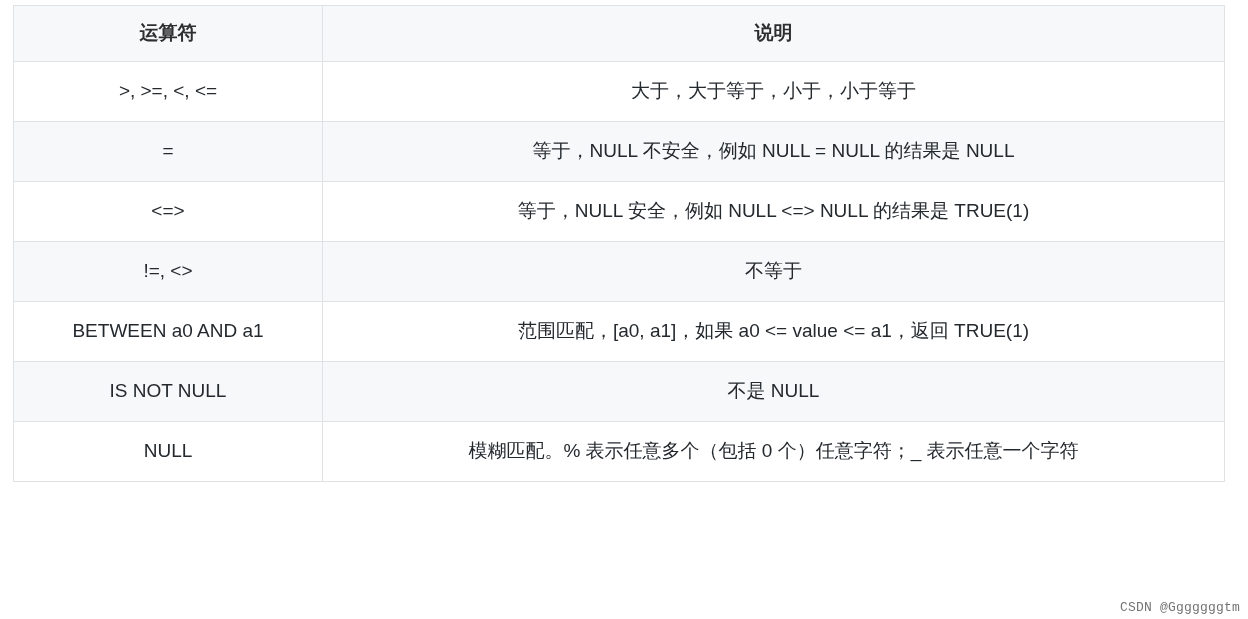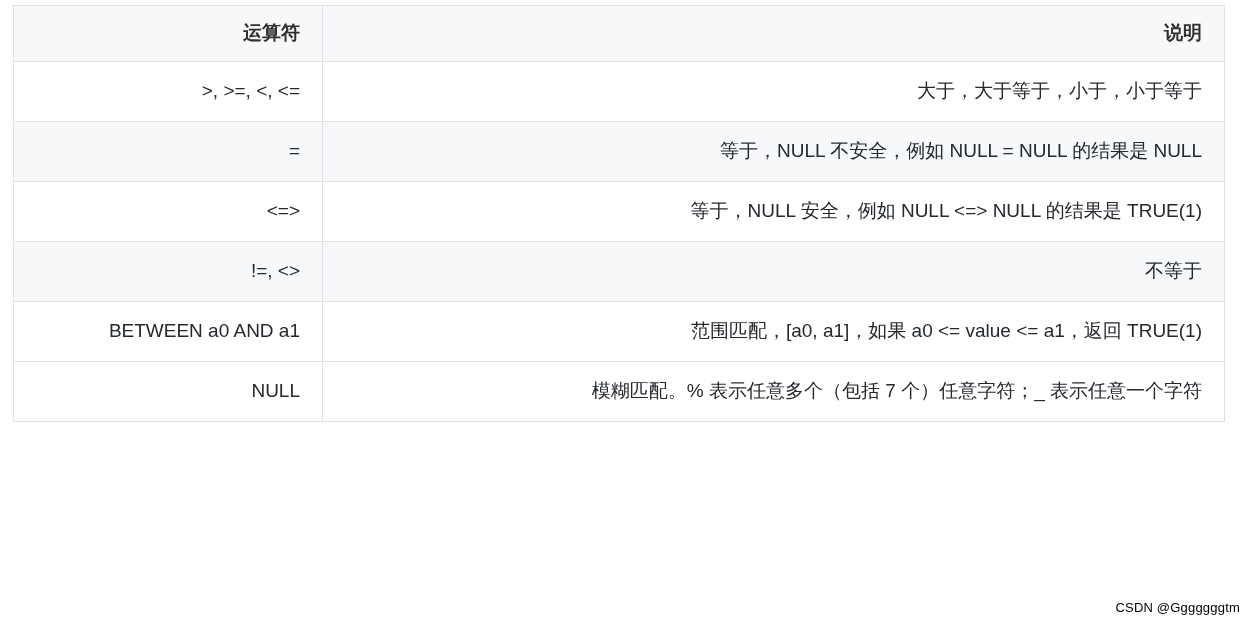--- a/index.html
+++ b/index.html
@@ -35,21 +35,21 @@
 
   table.op-table col.col-op   { width: 309px; }
   table.op-table col.col-desc { width: 902px; }
 
   table.op-table th,
   table.op-table td {
     border: 1px solid #dfe2e5;
     padding: 0 22px;
     height: 59px;
     vertical-align: middle;
-    text-align: right;
+    text-align: center;
     color: #24292e;
     font-size: 19px;
     line-height: 1.5;
     white-space: nowrap;
     overflow: hidden;
   }
 
   table.op-table thead th {
     background: #f6f8fa;
     font-weight: bold;
@@ -70,22 +70,22 @@
   }
   .cell-desc {
     font-size: 19.5px;
   }
 
   .watermark {
     position: absolute;
     right: 8px;
     bottom: 4px;
     font-size: 13px;
-    color: #000000;
-    font-family: Liberation Sans, sans-serif;
+    color: #737373;
+    font-family: Liberation Mono, monospace;
     letter-spacing: 0.2px;
     white-space: nowrap;
   }
 </style>
 </head>
 <body>
 
 <div id="page-root">
 
   <div class="table-wrap">
@@ -114,23 +114,27 @@
           <td class="cell-desc">等于，NULL 安全，例如 NULL &lt;=&gt; NULL 的结果是 TRUE(1)</td>
         </tr>
         <tr class="row-even">
           <td class="cell-op">!=, &lt;&gt;</td>
           <td class="cell-desc">不等于</td>
         </tr>
         <tr class="row-odd">
           <td class="cell-op">BETWEEN a0 AND a1</td>
           <td class="cell-desc">范围匹配，[a0, a1]，如果 a0 &lt;= value &lt;= a1，返回 TRUE(1)</td>
         </tr>
+        <tr class="row-even">
+          <td class="cell-op">IS NOT NULL</td>
+          <td class="cell-desc">不是 NULL</td>
+        </tr>
         <tr class="row-odd">
           <td class="cell-op">NULL</td>
-          <td class="cell-desc">模糊匹配。% 表示任意多个（包括 7 个）任意字符；_ 表示任意一个字符</td>
+          <td class="cell-desc">模糊匹配。% 表示任意多个（包括 0 个）任意字符；_ 表示任意一个字符</td>
         </tr>
       </tbody>
     </table>
   </div>
 
   <div class="watermark">CSDN @Gggggggtm</div>
 
 </div>
 
 </body></html>

